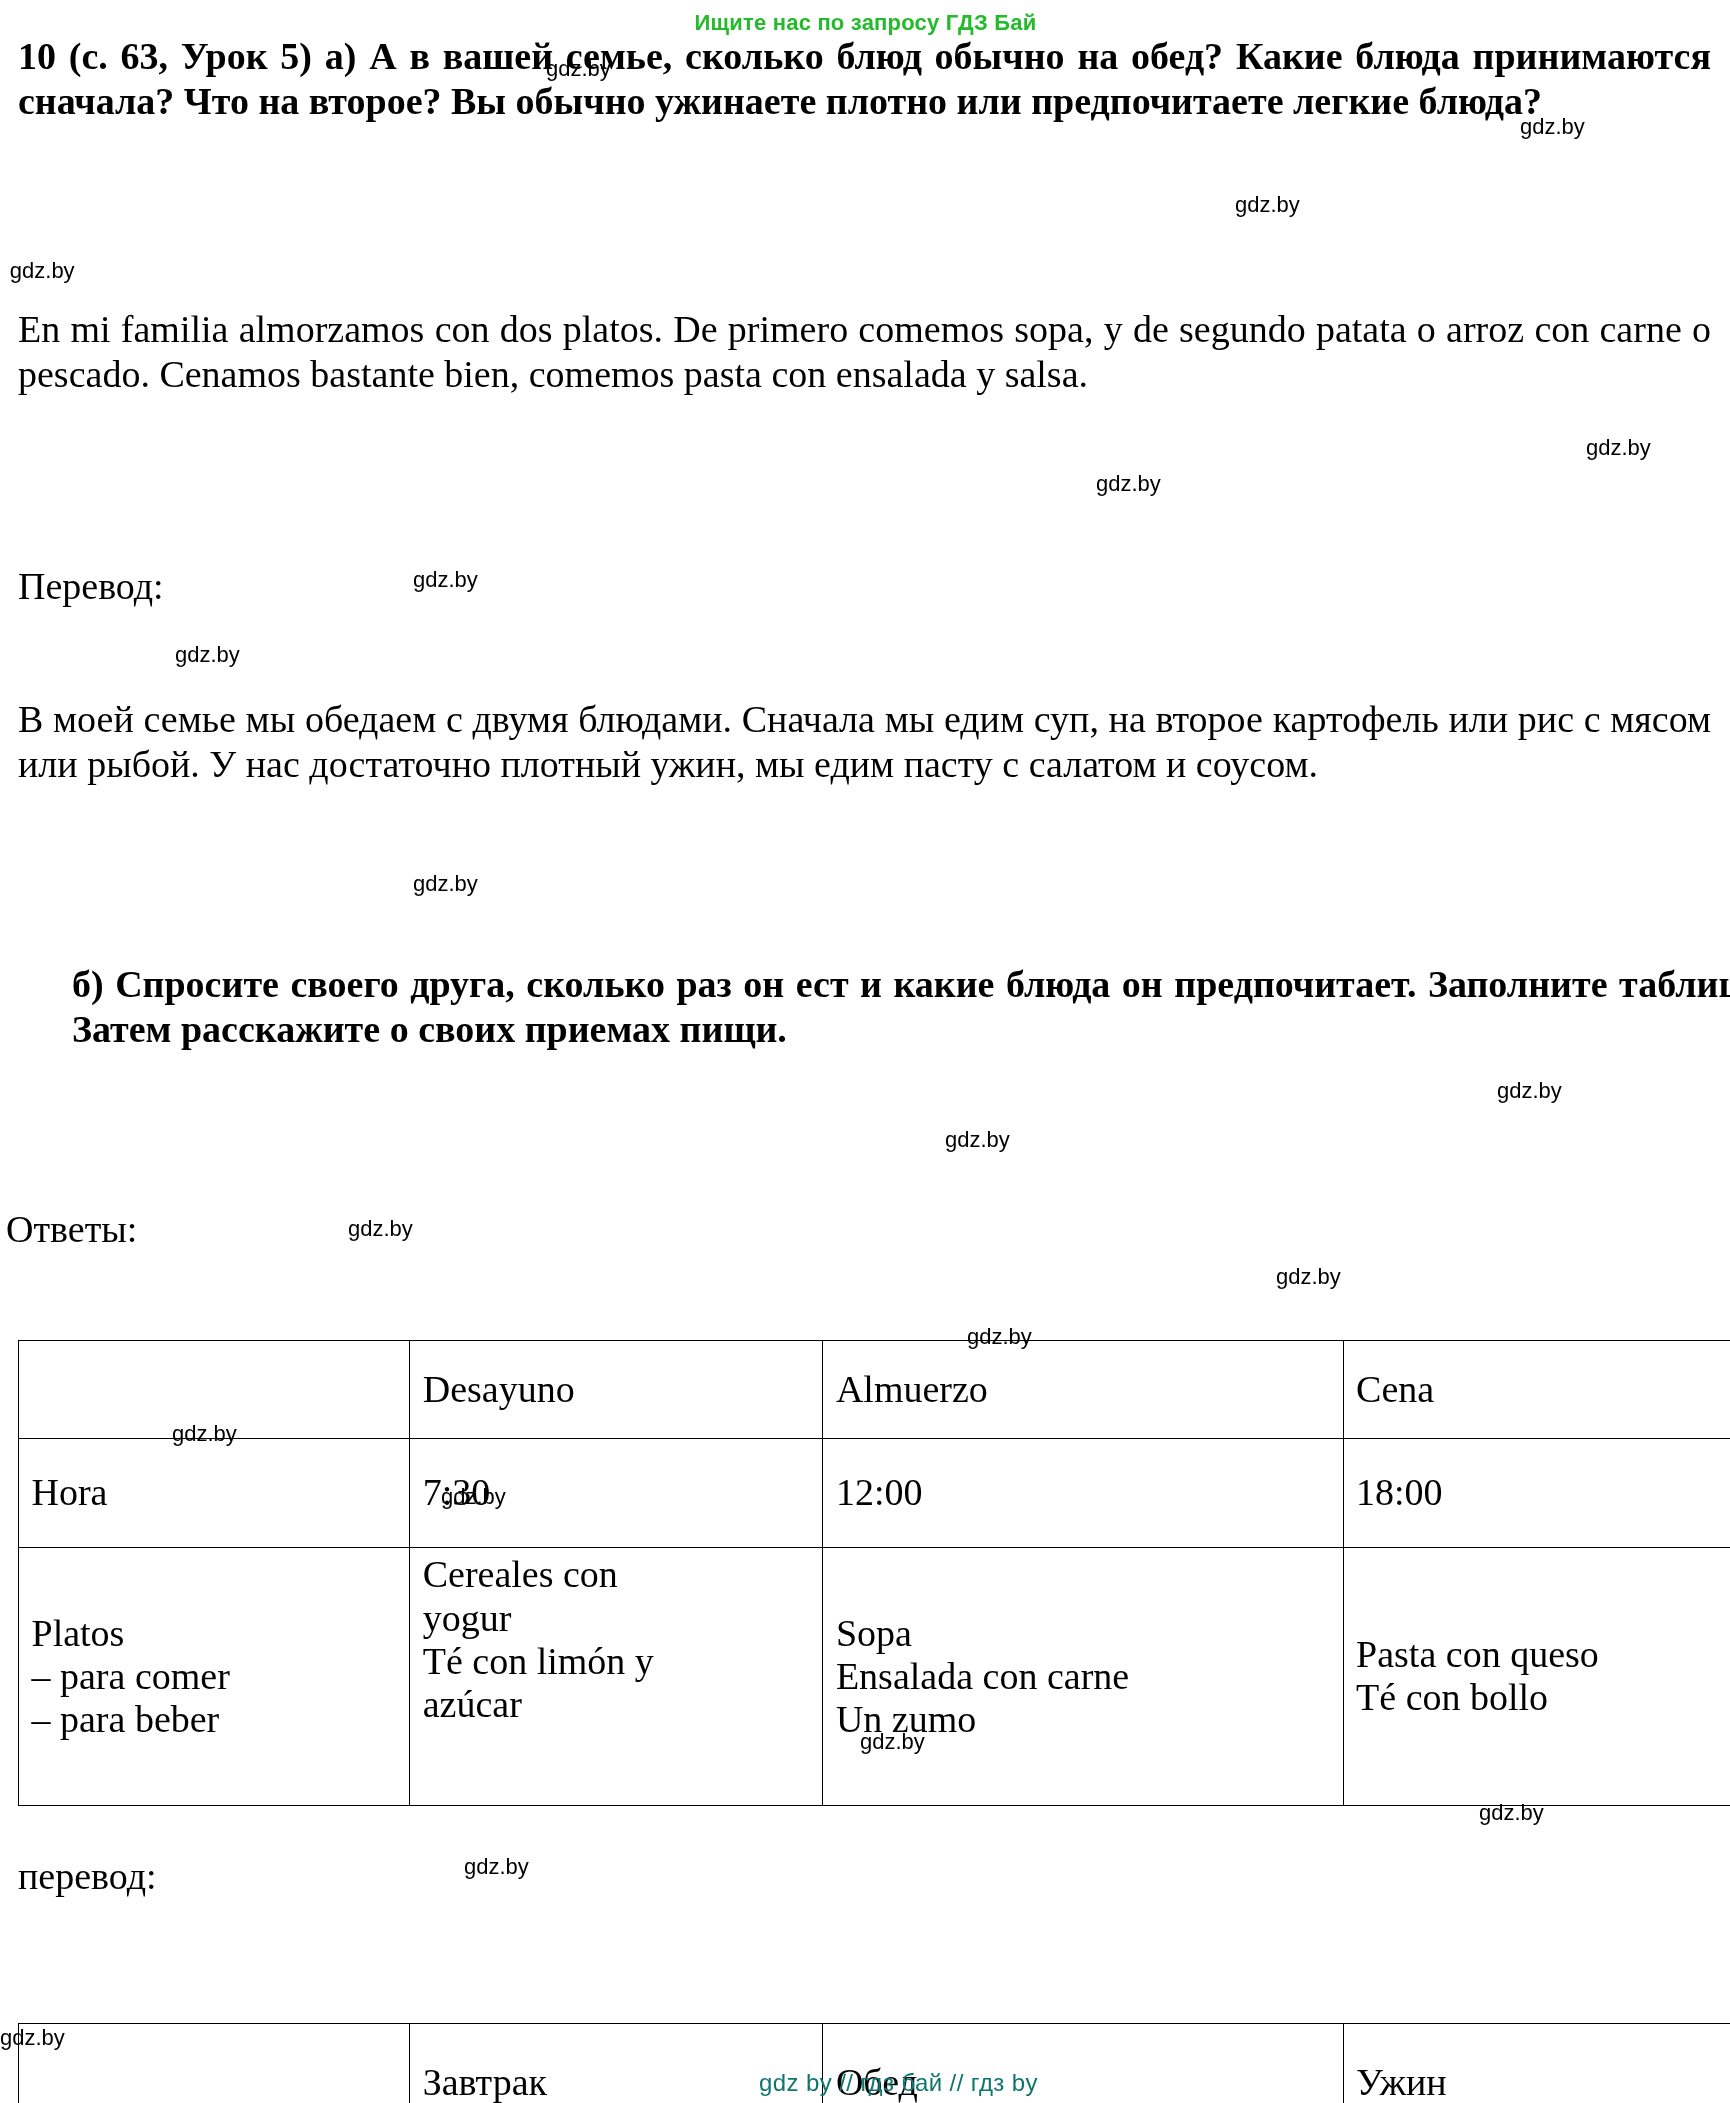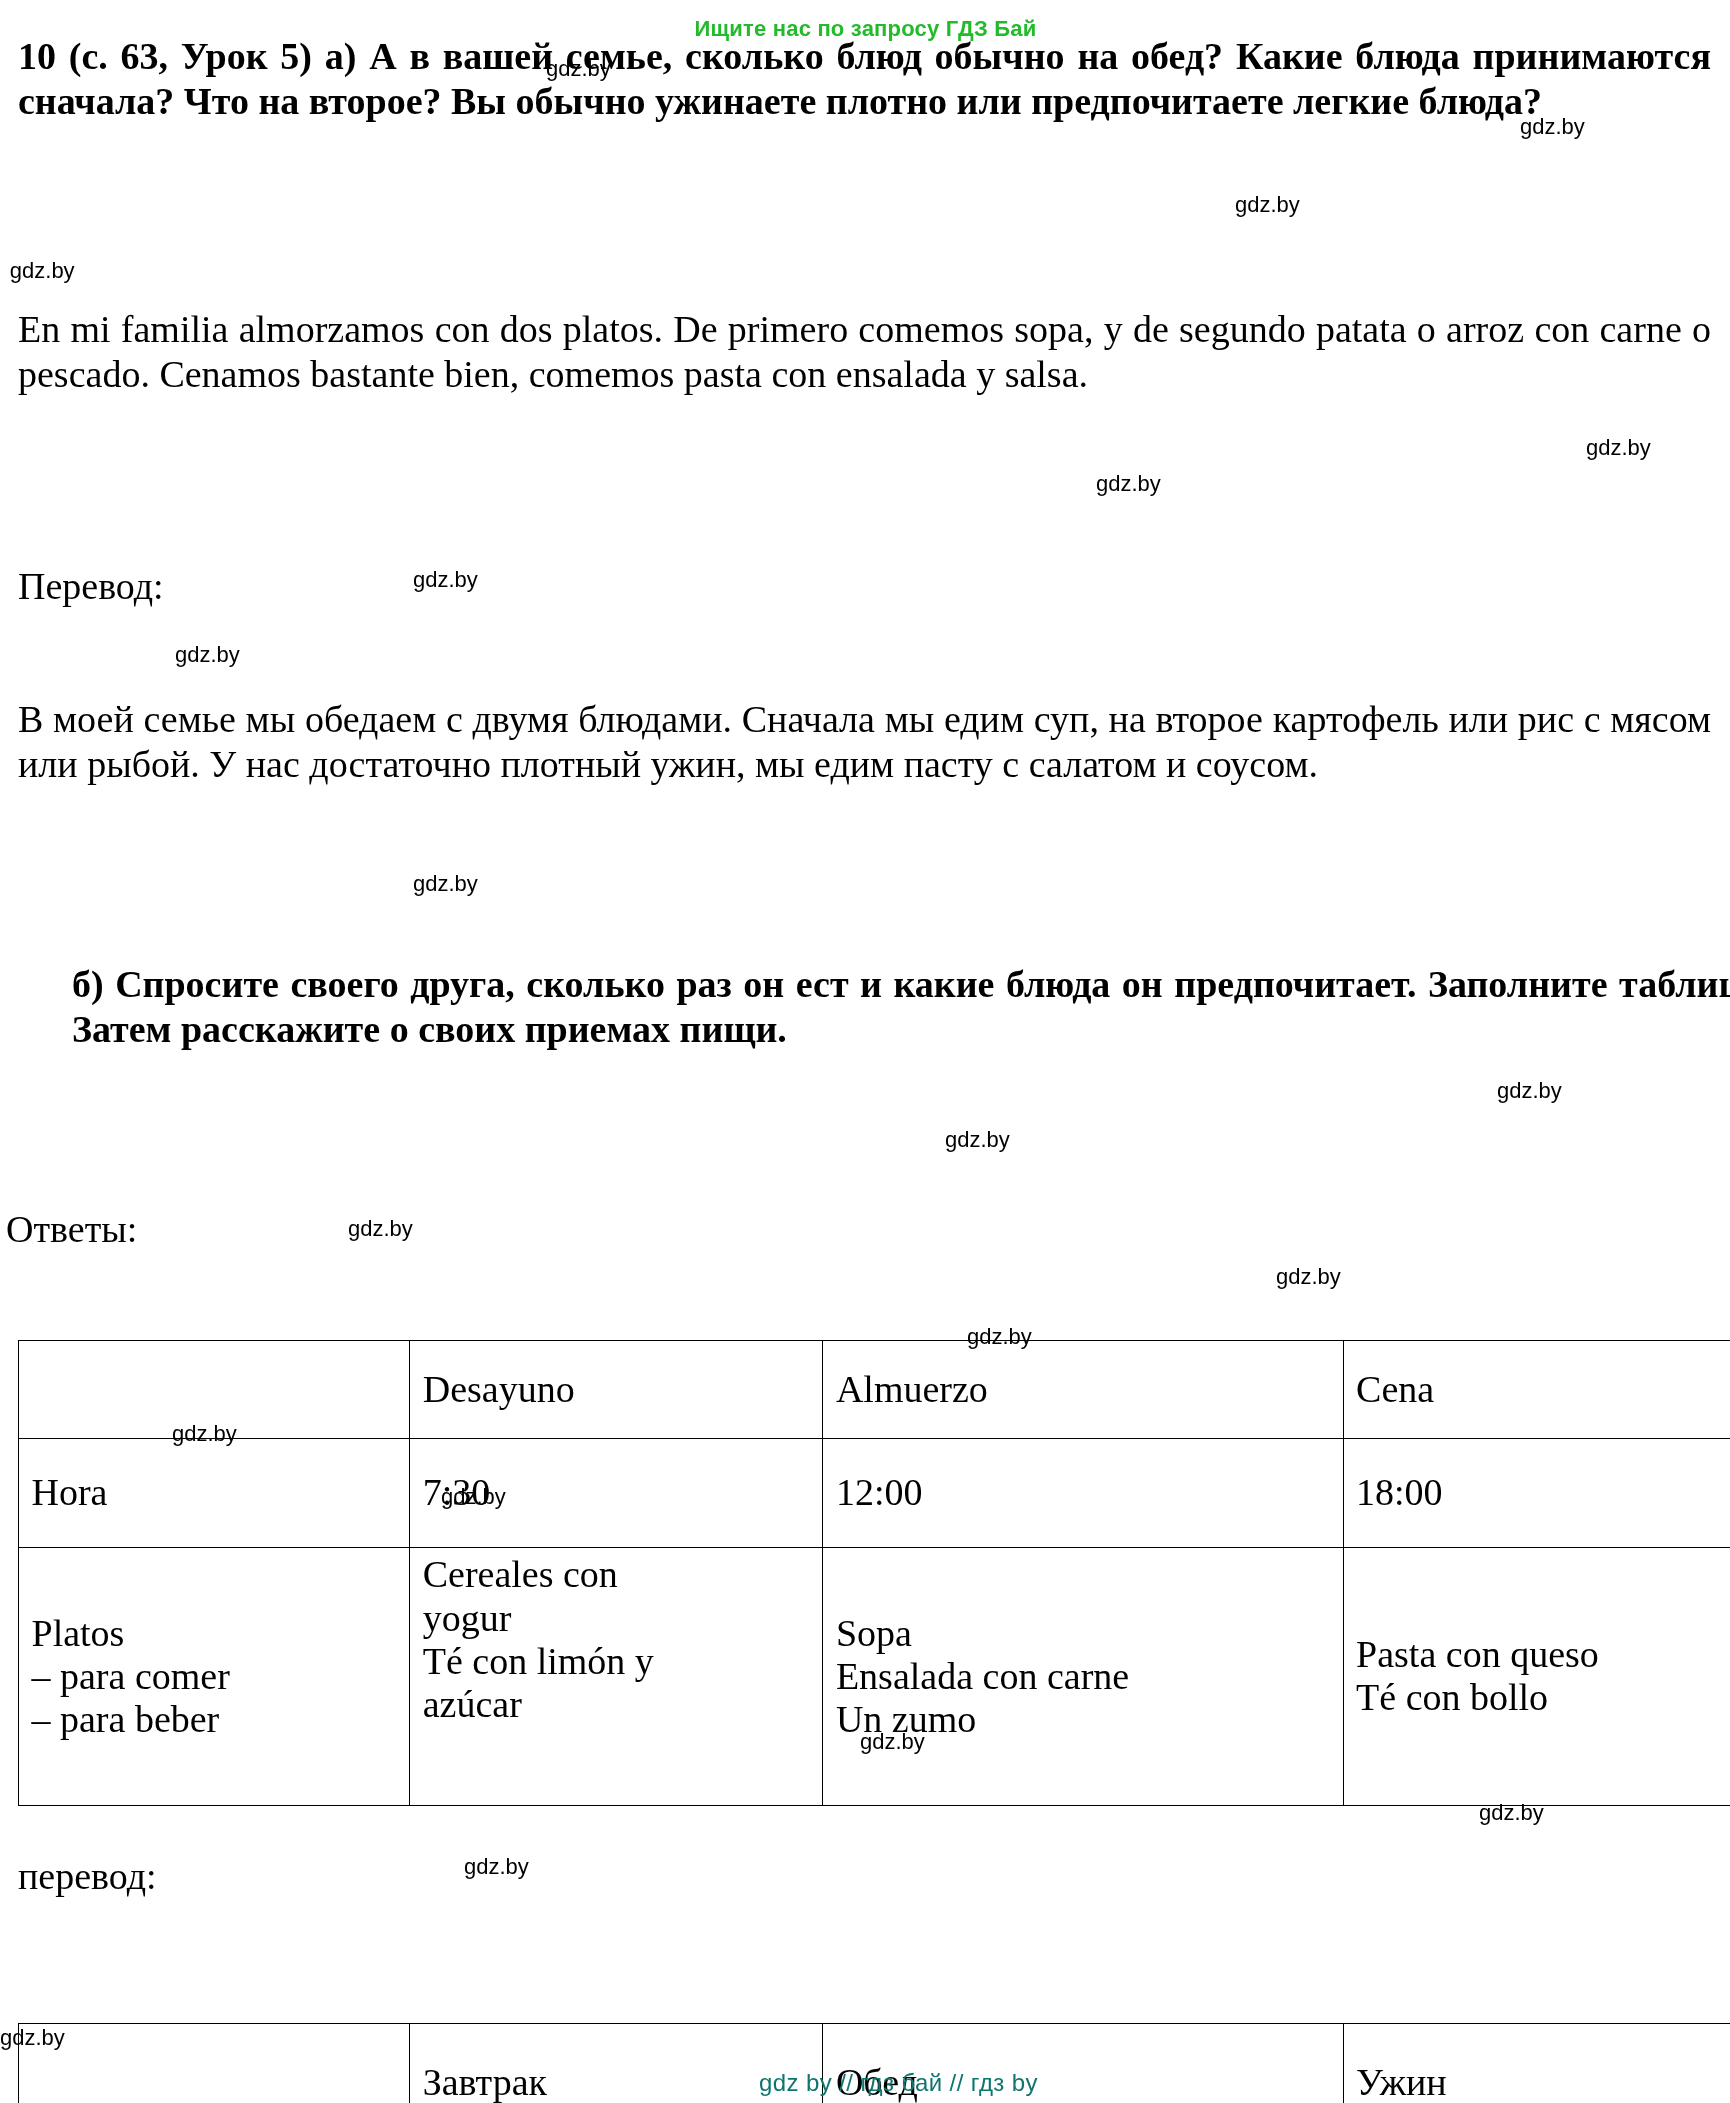--- a/index.html
+++ b/index.html
@@ -12,21 +12,21 @@
     height: 2103px;
     position: relative;
     overflow: hidden;
     font-family: "Liberation Serif", "DejaVu Serif", serif;
     color: #000000;
   }
 
   
   .promo-banner {
     position: absolute;
-    top: 16px;
+    top: 10px;
     left: 0;
     width: 100%;
     text-align: center;
     font-family: "Liberation Sans", "DejaVu Sans", sans-serif;
     font-weight: bold;
     font-size: 22px;
     letter-spacing: 0.2px;
     color: #22bb2a;
   }
 

